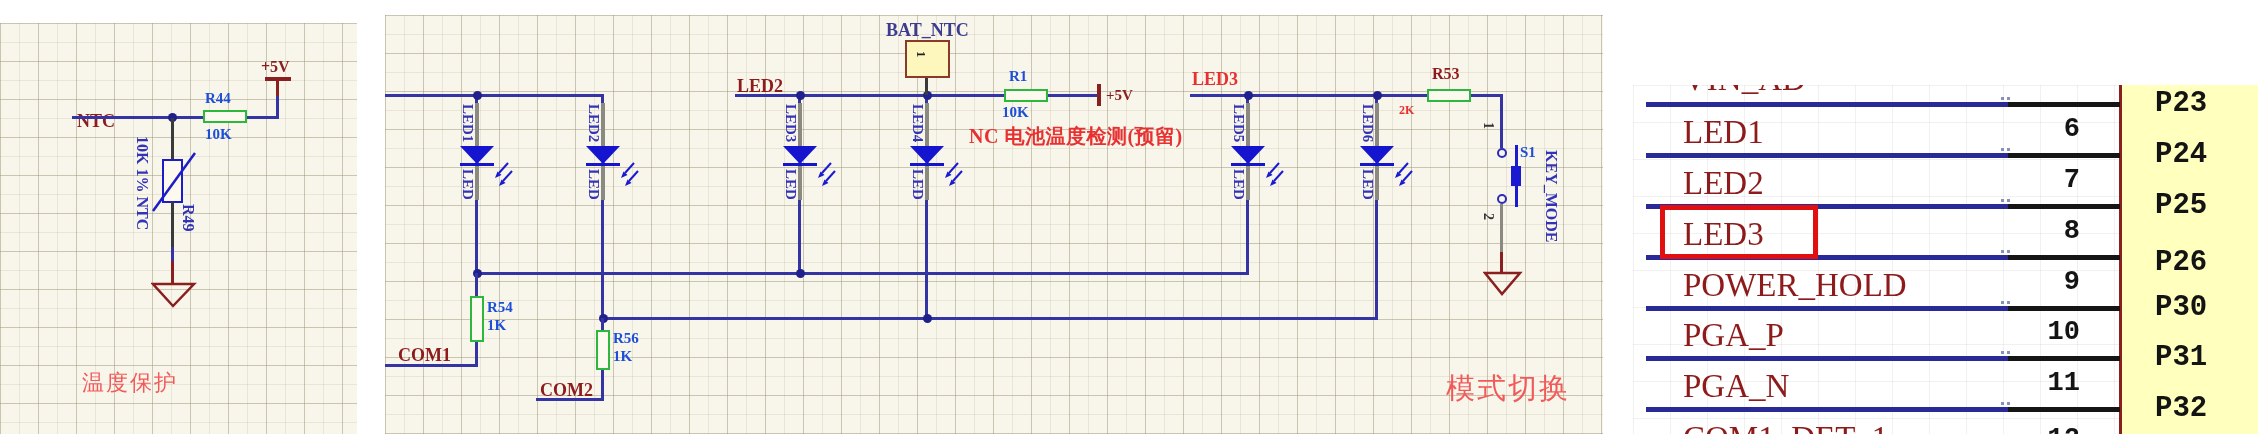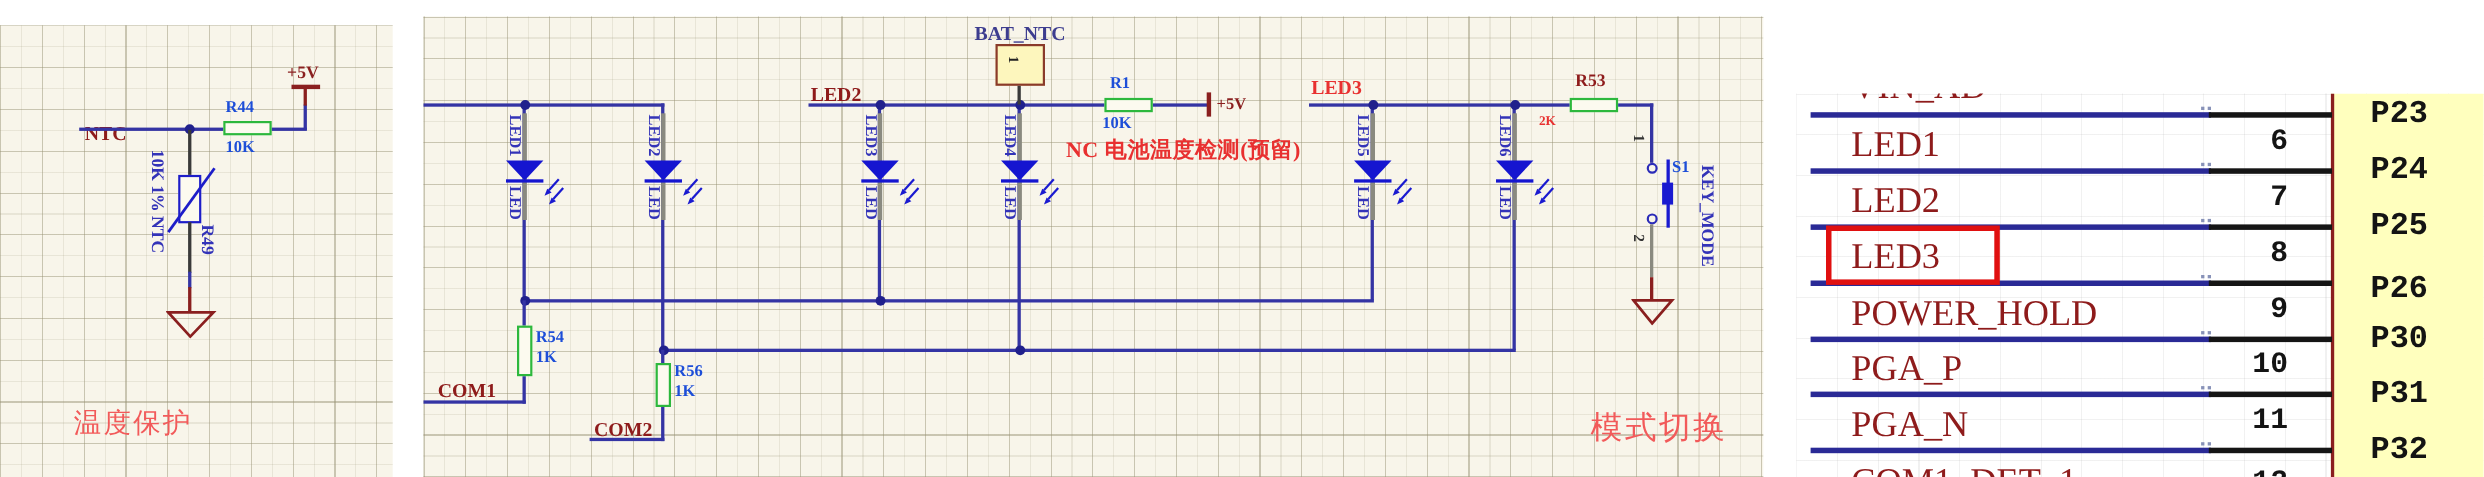--- a/index.html
+++ b/index.html
@@ -85,21 +85,21 @@
   </svg>
   <div class="blackw" style="left:171px; top:202px; width:3px; height:46px;"></div>
   <div class="wire" style="left:171px; top:247px; width:3px; height:15px;"></div>
   <div class="redw" style="left:171px; top:261px; width:3px; height:23px;"></div>
   <svg style="position:absolute; left:151px; top:282px;" width="46" height="26">
     <polygon points="2,2 43,2 22,24" fill="none" stroke="#8a1f1f" stroke-width="2.5"></polygon>
   </svg>
   <div class="vt" style="left:150px; top:136px; font-size:16px; line-height:16px;">10K 1% NTC</div>
   <div class="vt" style="left:196px; top:204px; font-size:16px; line-height:16px;">R49</div>
 
-  <div class="cn" style="left:67px; top:368px; font-size:25px;">温度保护</div>
+  <div class="cn" style="left:82px; top:368px; font-size:22px;">温度保护</div>
 
   <div class="sheet" style="left:385px; top:15px; width:1218px; height:419px;"></div>
 
   <div class="wire" style="left:385px; top:94px; width:219px; height:3px;"></div>
   <div class="wire" style="left:735px; top:94px; width:363px; height:3px;"></div>
   <div class="wire" style="left:1190px; top:94px; width:313px; height:3px;"></div>
 
   <div class="wire" style="left:476px; top:272px; width:773px; height:3px;"></div>
   <div class="wire" style="left:601px; top:317px; width:777px; height:3px;"></div>
 

